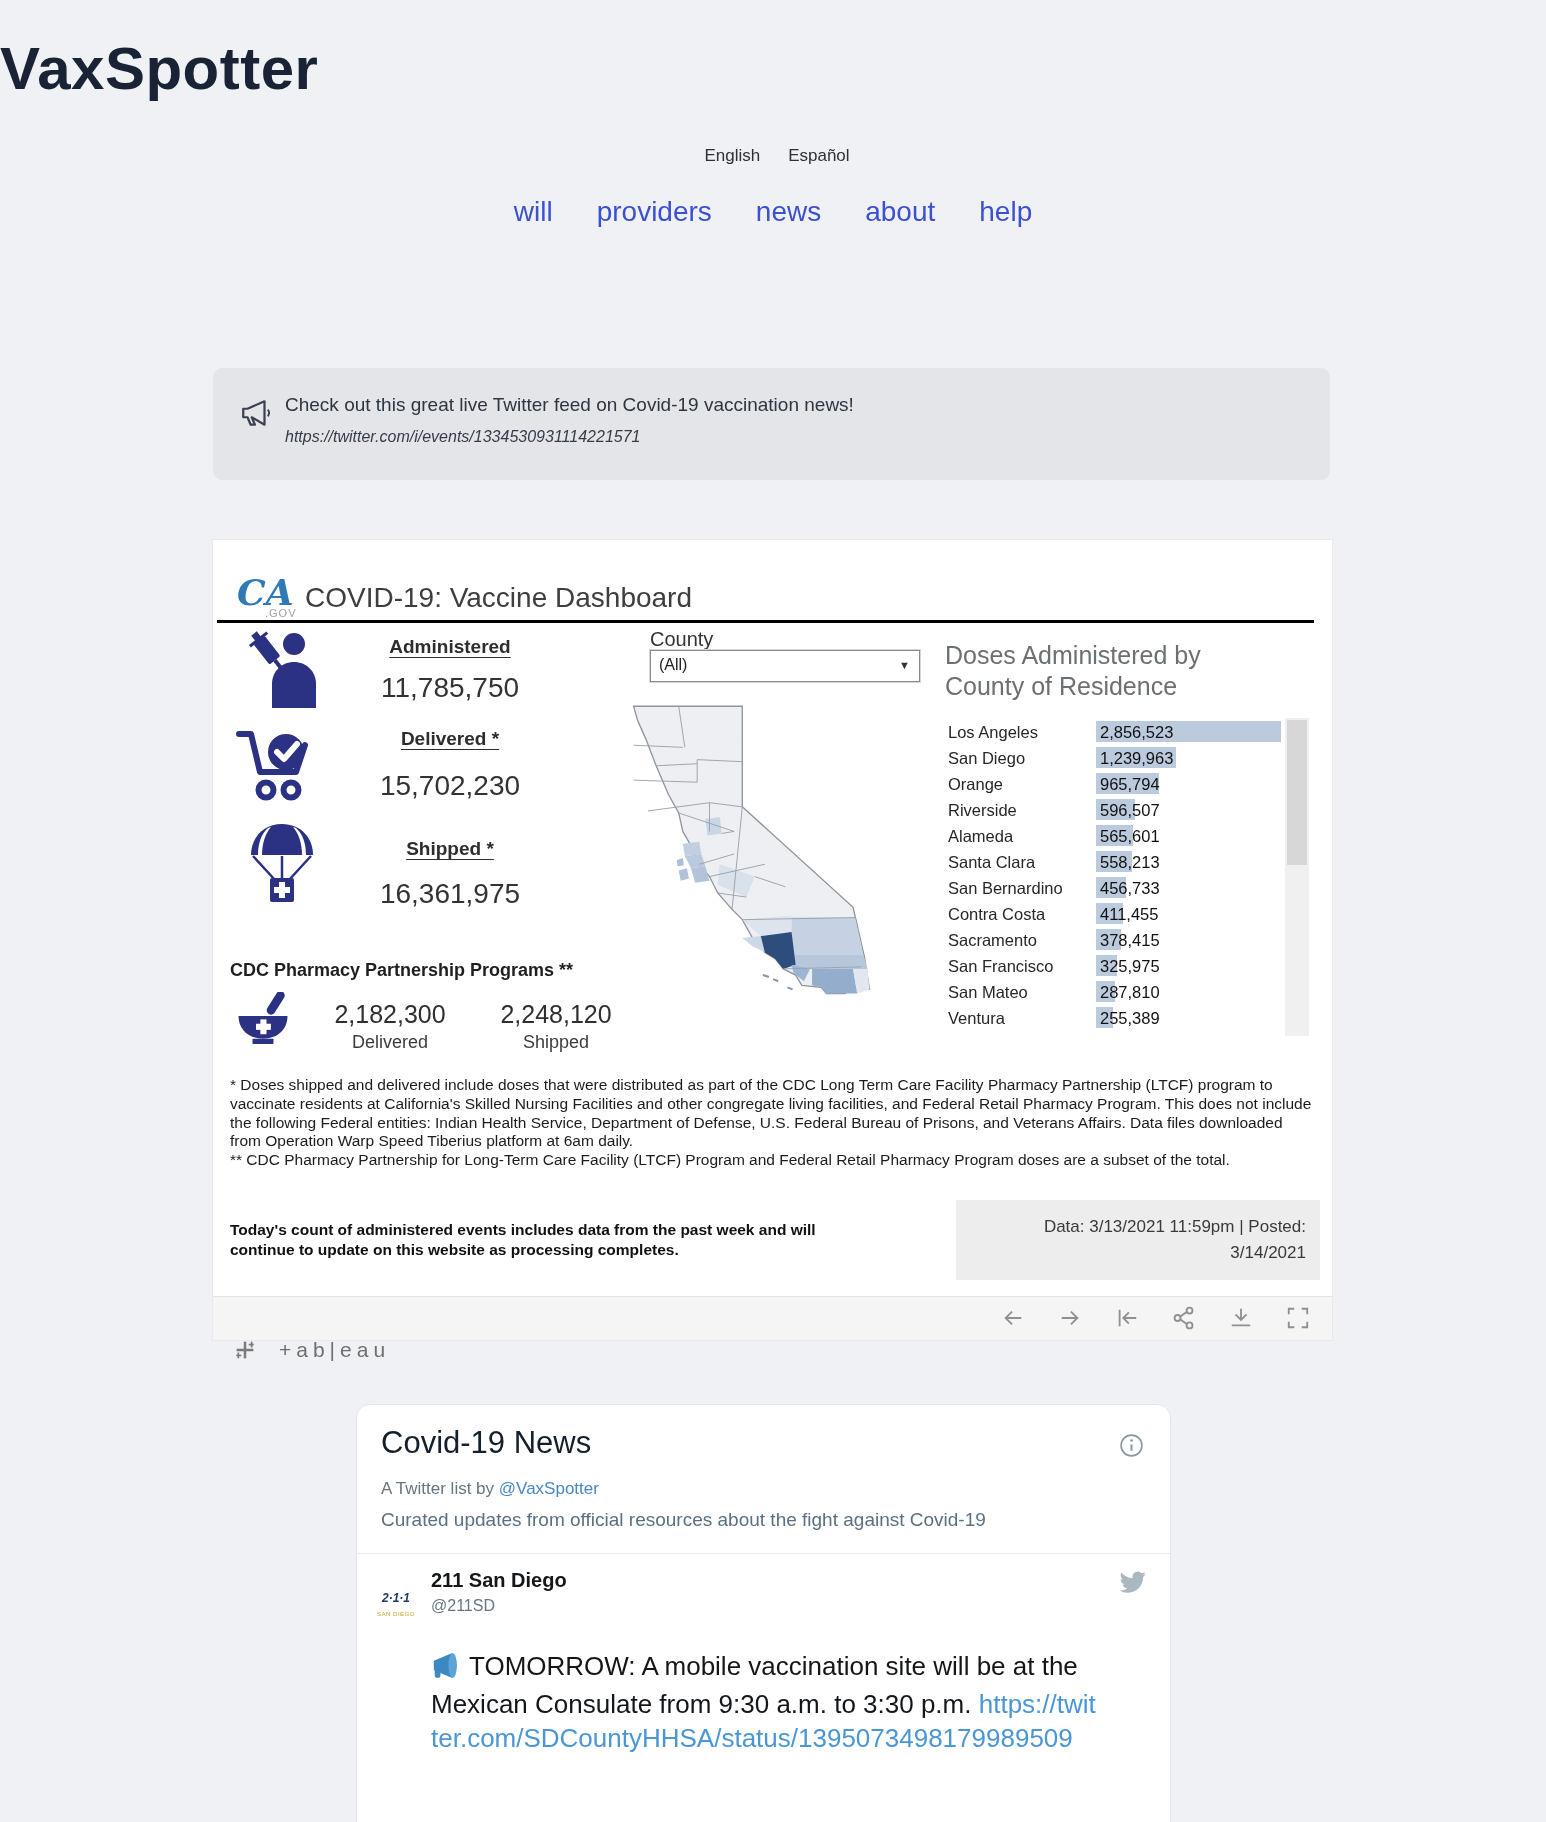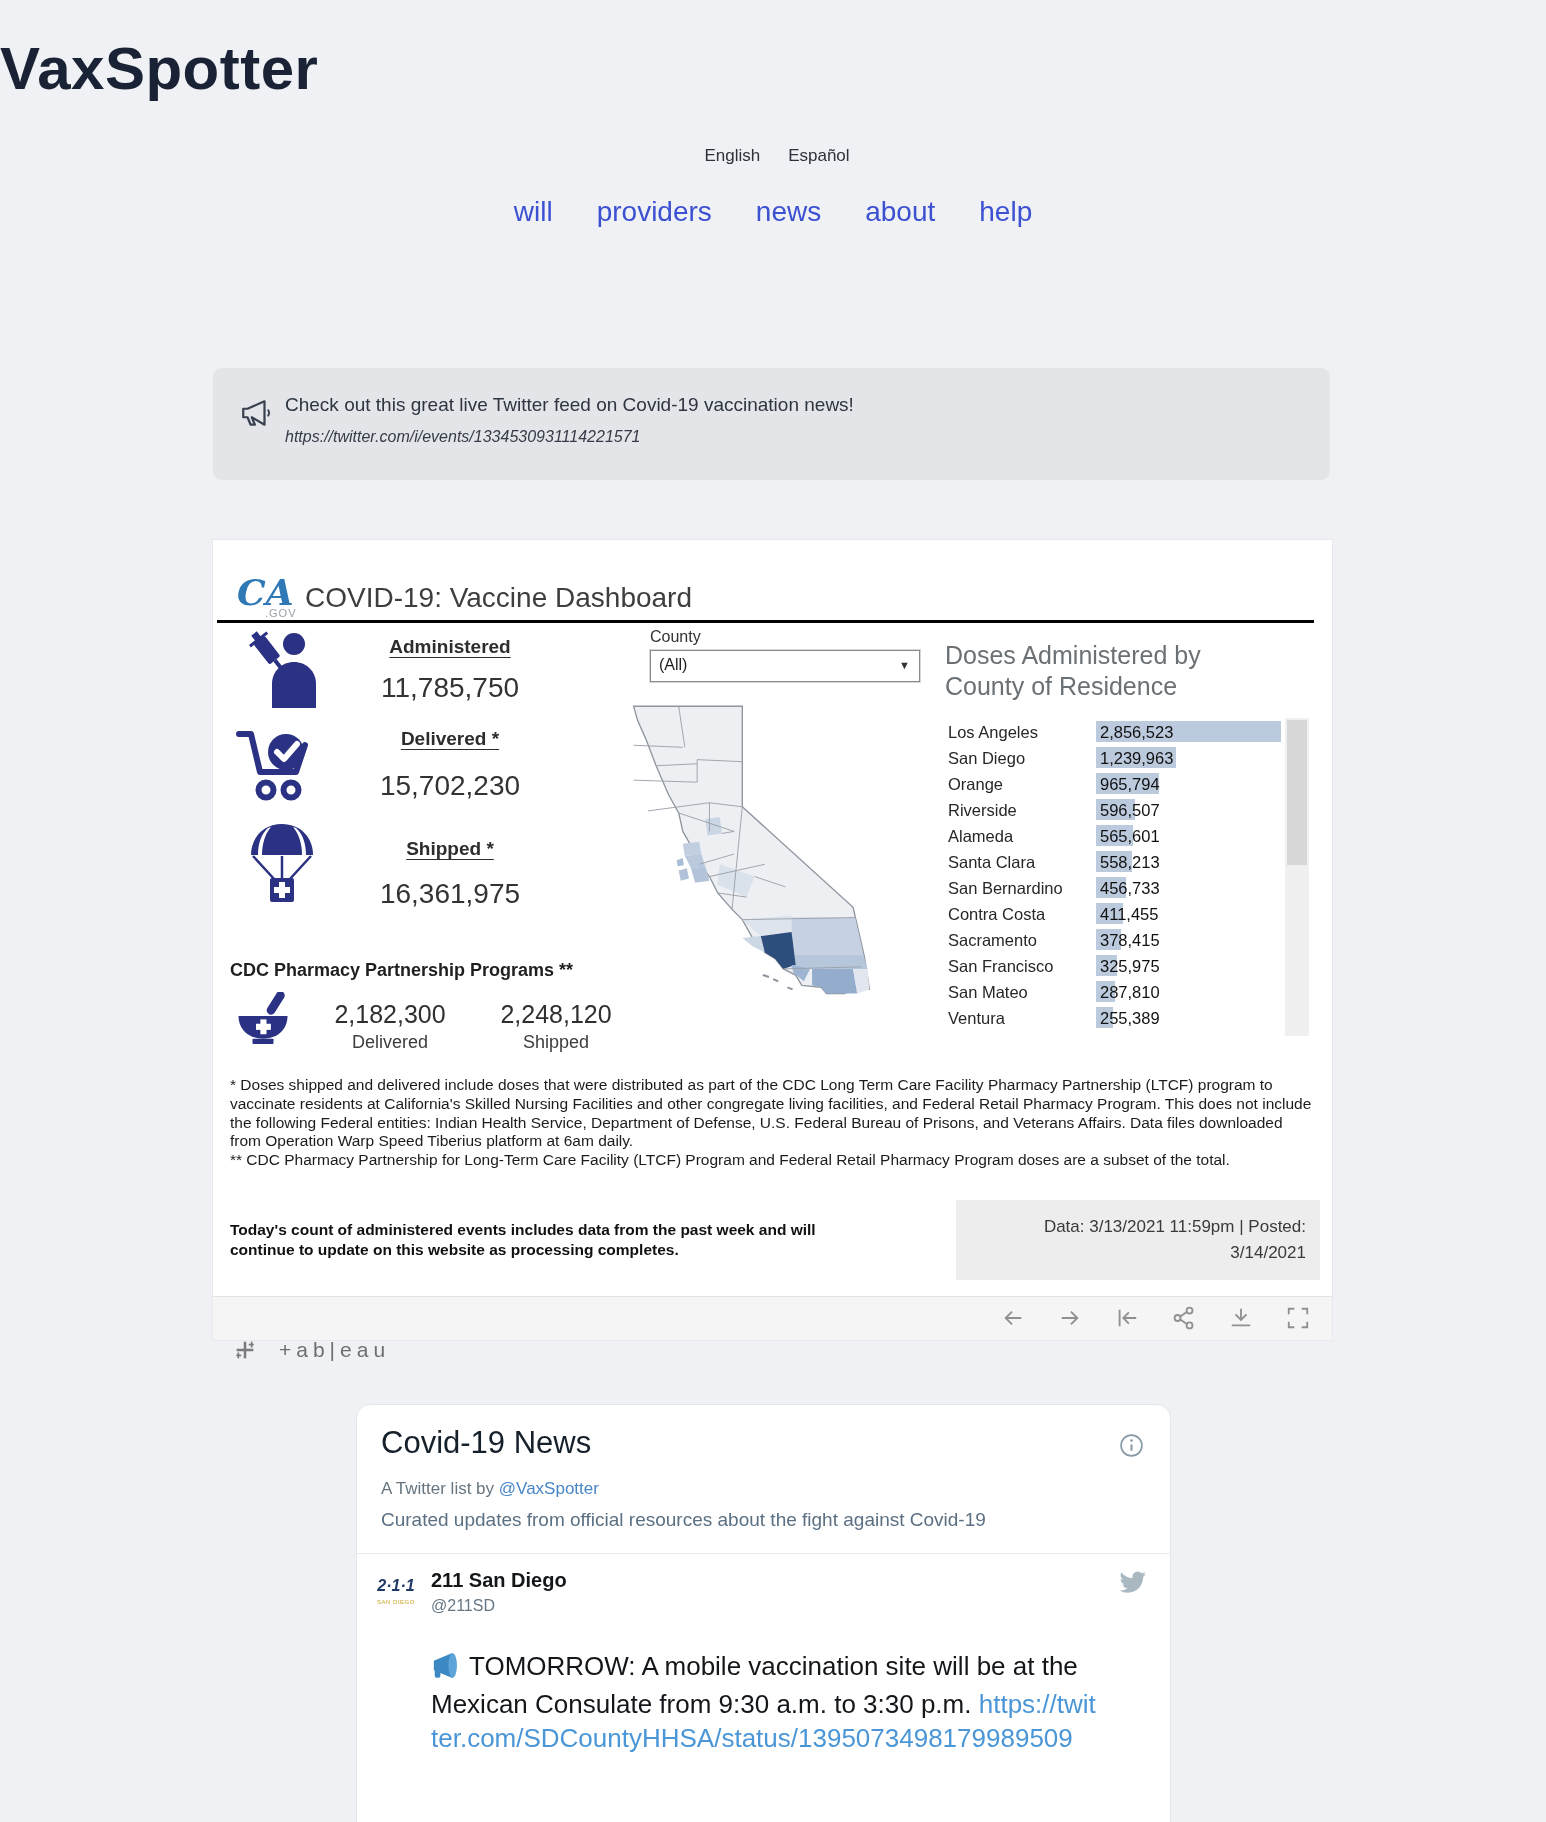--- a/index.html
+++ b/index.html
@@ -21,21 +21,21 @@
   .ca-logo{left:24px;top:34px;width:60px;height:44px;}
   .ca-script{font-family:"DejaVu Serif", serif;font-style:italic;font-weight:bold;font-size:36px;color:#2f79b6;line-height:36px;}
   .ca-gov{position:absolute;left:28px;top:33px;font-size:11px;color:#9aa0a6;letter-spacing:1px;}
   .dash-title{left:92px;top:42px;font-size:28px;color:#3e3e3e;}
   .dash-rule{left:4px;top:80px;width:1097px;height:3px;background:#000;}
   
   .stat-label{font-size:19px;font-weight:bold;color:#2d2d2d;text-decoration:underline;text-underline-offset:4px;width:260px;left:107px;text-align:center;}
   .stat-value{font-size:28px;color:#333;width:260px;left:107px;text-align:center;}
   .stat-icon{left:35px;}
   
-  .county-label{left:437px;top:88px;font-size:16px;color:#333;}
+  .county-label{left:437px;top:88px;font-size:20px;color:#333;}
   .dropdown{left:437px;top:110px;width:268px;height:30px;background:#fff;border:1px solid #8a8a8a;box-shadow:0 0 0 1px #d7d7d7;}
   .dropdown .val{position:absolute;left:8px;top:5px;font-size:16px;color:#1d1d1d;}
   .dropdown .caret{position:absolute;right:9px;top:8px;font-size:11px;color:#333;}
   
   .chart-head{left:732px;top:100px;width:280px;font-size:25px;color:#6b7074;line-height:31px;}
   .rows{left:735px;top:180px;width:340px;}
   .crow{position:relative;height:26px;}
   .clab{position:absolute;left:0;top:3px;font-size:16.5px;color:#272727;white-space:nowrap;}
   .cbar{position:absolute;left:148px;top:1px;height:21px;display:block;}
   .cval{position:absolute;left:152px;top:3px;font-size:16.5px;color:#111;}
@@ -58,21 +58,21 @@
   .tb-icons{position:absolute;right:22px;top:9px;display:flex;gap:33px;}
   .tb-icons svg{cursor:pointer;}
   
   .news{left:356px;top:1404px;width:813px;height:418px;background:#fff;border:1px solid #e1e8ed;border-radius:14px 14px 0 0;}
   .news-head{left:24px;top:20px;font-size:31px;color:#15202b;font-weight:500;}
   .news-by{left:24px;top:74px;font-size:17px;color:#66757f;}
   .news-by a{color:#4786c6;text-decoration:none;cursor:pointer;}
   .news-desc{left:24px;top:104px;font-size:19px;color:#5b7083;}
   .news-div{left:0;top:148px;width:100%;height:1px;background:#e6ecf0;}
   .avatar{left:16px;top:168px;width:46px;height:46px;background:#fff;text-align:center;cursor:pointer;}
-  .av1{font-size:16px;font-weight:bold;font-style:italic;color:#1f3864;line-height:26px;}
+  .av1{font-size:12px;font-weight:bold;font-style:italic;color:#1f3864;line-height:26px;margin-top:12px;}
   .av2{font-size:6px;color:#c9a227;letter-spacing:.5px;}
   .tw-name{left:74px;top:164px;font-size:20px;font-weight:bold;color:#14171a;}
   .tw-handle{left:74px;top:192px;font-size:16px;color:#657786;}
   .tw-bird{right:24px;top:166px;}
   .tw-text{left:74px;top:244px;width:668px;font-size:26px;color:#14171a;line-height:34px;}
   .tw-text a{color:#4a96d6;text-decoration:none;word-break:break-all;cursor:pointer;}
   a{cursor:pointer;}
 </style>
 </head>
 <body>

